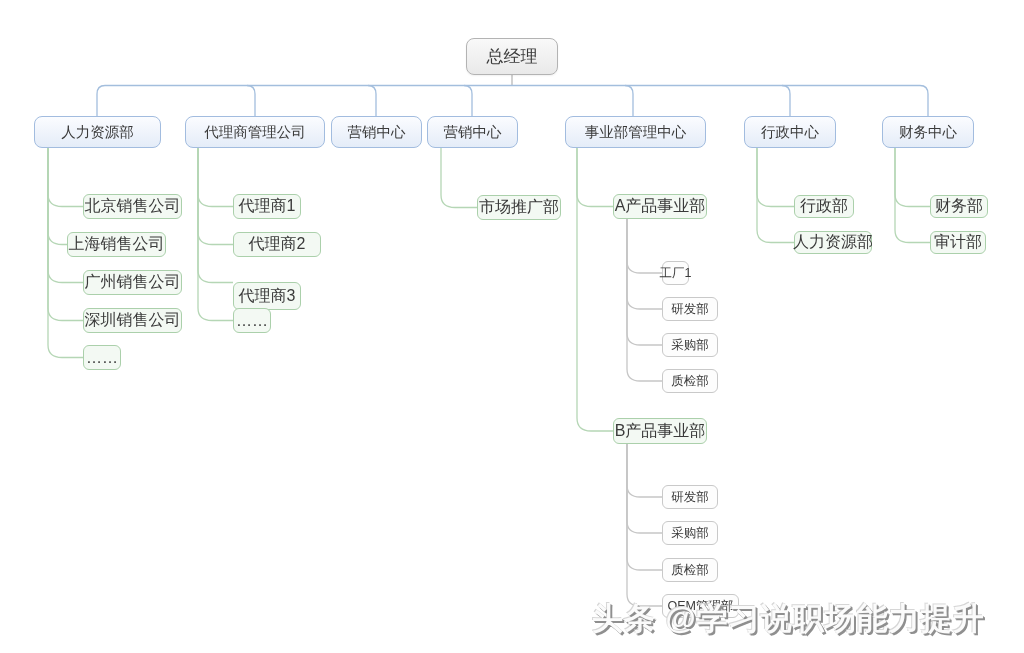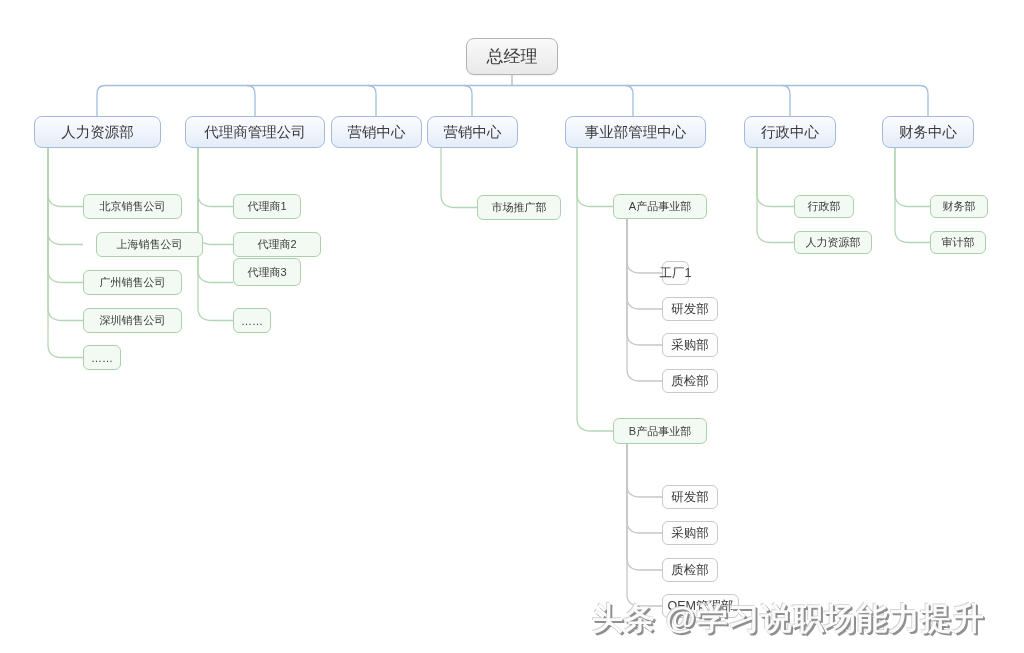--- a/index.html
+++ b/index.html
@@ -14,21 +14,21 @@
   }
   .lvl1{
     background:linear-gradient(#f9f9f9,#e9e9e9);border:1px solid #b3b3b3;border-radius:8px;
     font-size:17px;box-shadow:0 1px 2px rgba(0,0,0,0.06);
   }
   .lvl2{
     background:linear-gradient(#fbfcff,#e4ecf8);border:1px solid #a2bcdf;border-radius:8px;
     font-size:14.5px;
   }
   .lvl3{
-    background:#f3f9f3;border:1px solid #abd0ab;border-radius:6px;font-size:11px;
+    background:#f3f9f3;border:1px solid #abd0ab;border-radius:6px;font-size:16px;
   }
   .lvl4{
     background:#fdfdfd;border:1px solid #c9c9c9;border-radius:6px;font-size:12.5px;
   }
   #watermark{
     position:absolute;left:592px;top:598px;width:420px;z-index:5;
     font-size:31px;font-weight:700;letter-spacing:1px;color:#fbfbfb;
     text-shadow:2px 2px 0 #8f8f8f,-1px -1px 0 #d6d6d6,1px 1px 0 #a6a6a6;
     white-space:nowrap;
   }
@@ -101,28 +101,28 @@
 
   <div class="node lvl2" style="left:34px;top:116px;width:127px;height:32px">人力资源部</div>
   <div class="node lvl2" style="left:185px;top:116px;width:140px;height:32px">代理商管理公司</div>
   <div class="node lvl2" style="left:331px;top:116px;width:91px;height:32px">营销中心</div>
   <div class="node lvl2" style="left:427px;top:116px;width:91px;height:32px">营销中心</div>
   <div class="node lvl2" style="left:565px;top:116px;width:141px;height:32px">事业部管理中心</div>
   <div class="node lvl2" style="left:744px;top:116px;width:92px;height:32px">行政中心</div>
   <div class="node lvl2" style="left:882px;top:116px;width:92px;height:32px">财务中心</div>
 
   <div class="node lvl3" style="left:83px;top:194px;width:99px;height:25px">北京销售公司</div>
-  <div class="node lvl3" style="left:96px;top:232px;width:107px;height:25px">上海销售公司</div>
+  <div class="node lvl3" style="left:67px;top:232px;width:99px;height:25px">上海销售公司</div>
   <div class="node lvl3" style="left:83px;top:270px;width:99px;height:25px">广州销售公司</div>
   <div class="node lvl3" style="left:83px;top:308px;width:99px;height:25px">深圳销售公司</div>
   <div class="node lvl3" style="left:83px;top:345px;width:38px;height:25px">……</div>
 
   <div class="node lvl3" style="left:233px;top:194px;width:68px;height:25px">代理商1</div>
   <div class="node lvl3" style="left:233px;top:232px;width:88px;height:25px">代理商2</div>
-  <div class="node lvl3" style="left:233px;top:258px;width:68px;height:28px">代理商3</div>
+  <div class="node lvl3" style="left:233px;top:282px;width:68px;height:28px">代理商3</div>
   <div class="node lvl3" style="left:233px;top:308px;width:38px;height:25px">……</div>
 
   <div class="node lvl3" style="left:477px;top:195px;width:84px;height:25px">市场推广部</div>
 
   <div class="node lvl3" style="left:613px;top:194px;width:94px;height:25px">A产品事业部</div>
   <div class="node lvl3" style="left:613px;top:418px;width:94px;height:26px">B产品事业部</div>
 
   <div class="node lvl4" style="left:662px;top:261px;width:27px;height:24px">工厂1</div>
   <div class="node lvl4" style="left:662px;top:297px;width:56px;height:24px">研发部</div>
   <div class="node lvl4" style="left:662px;top:333px;width:56px;height:24px">采购部</div>

